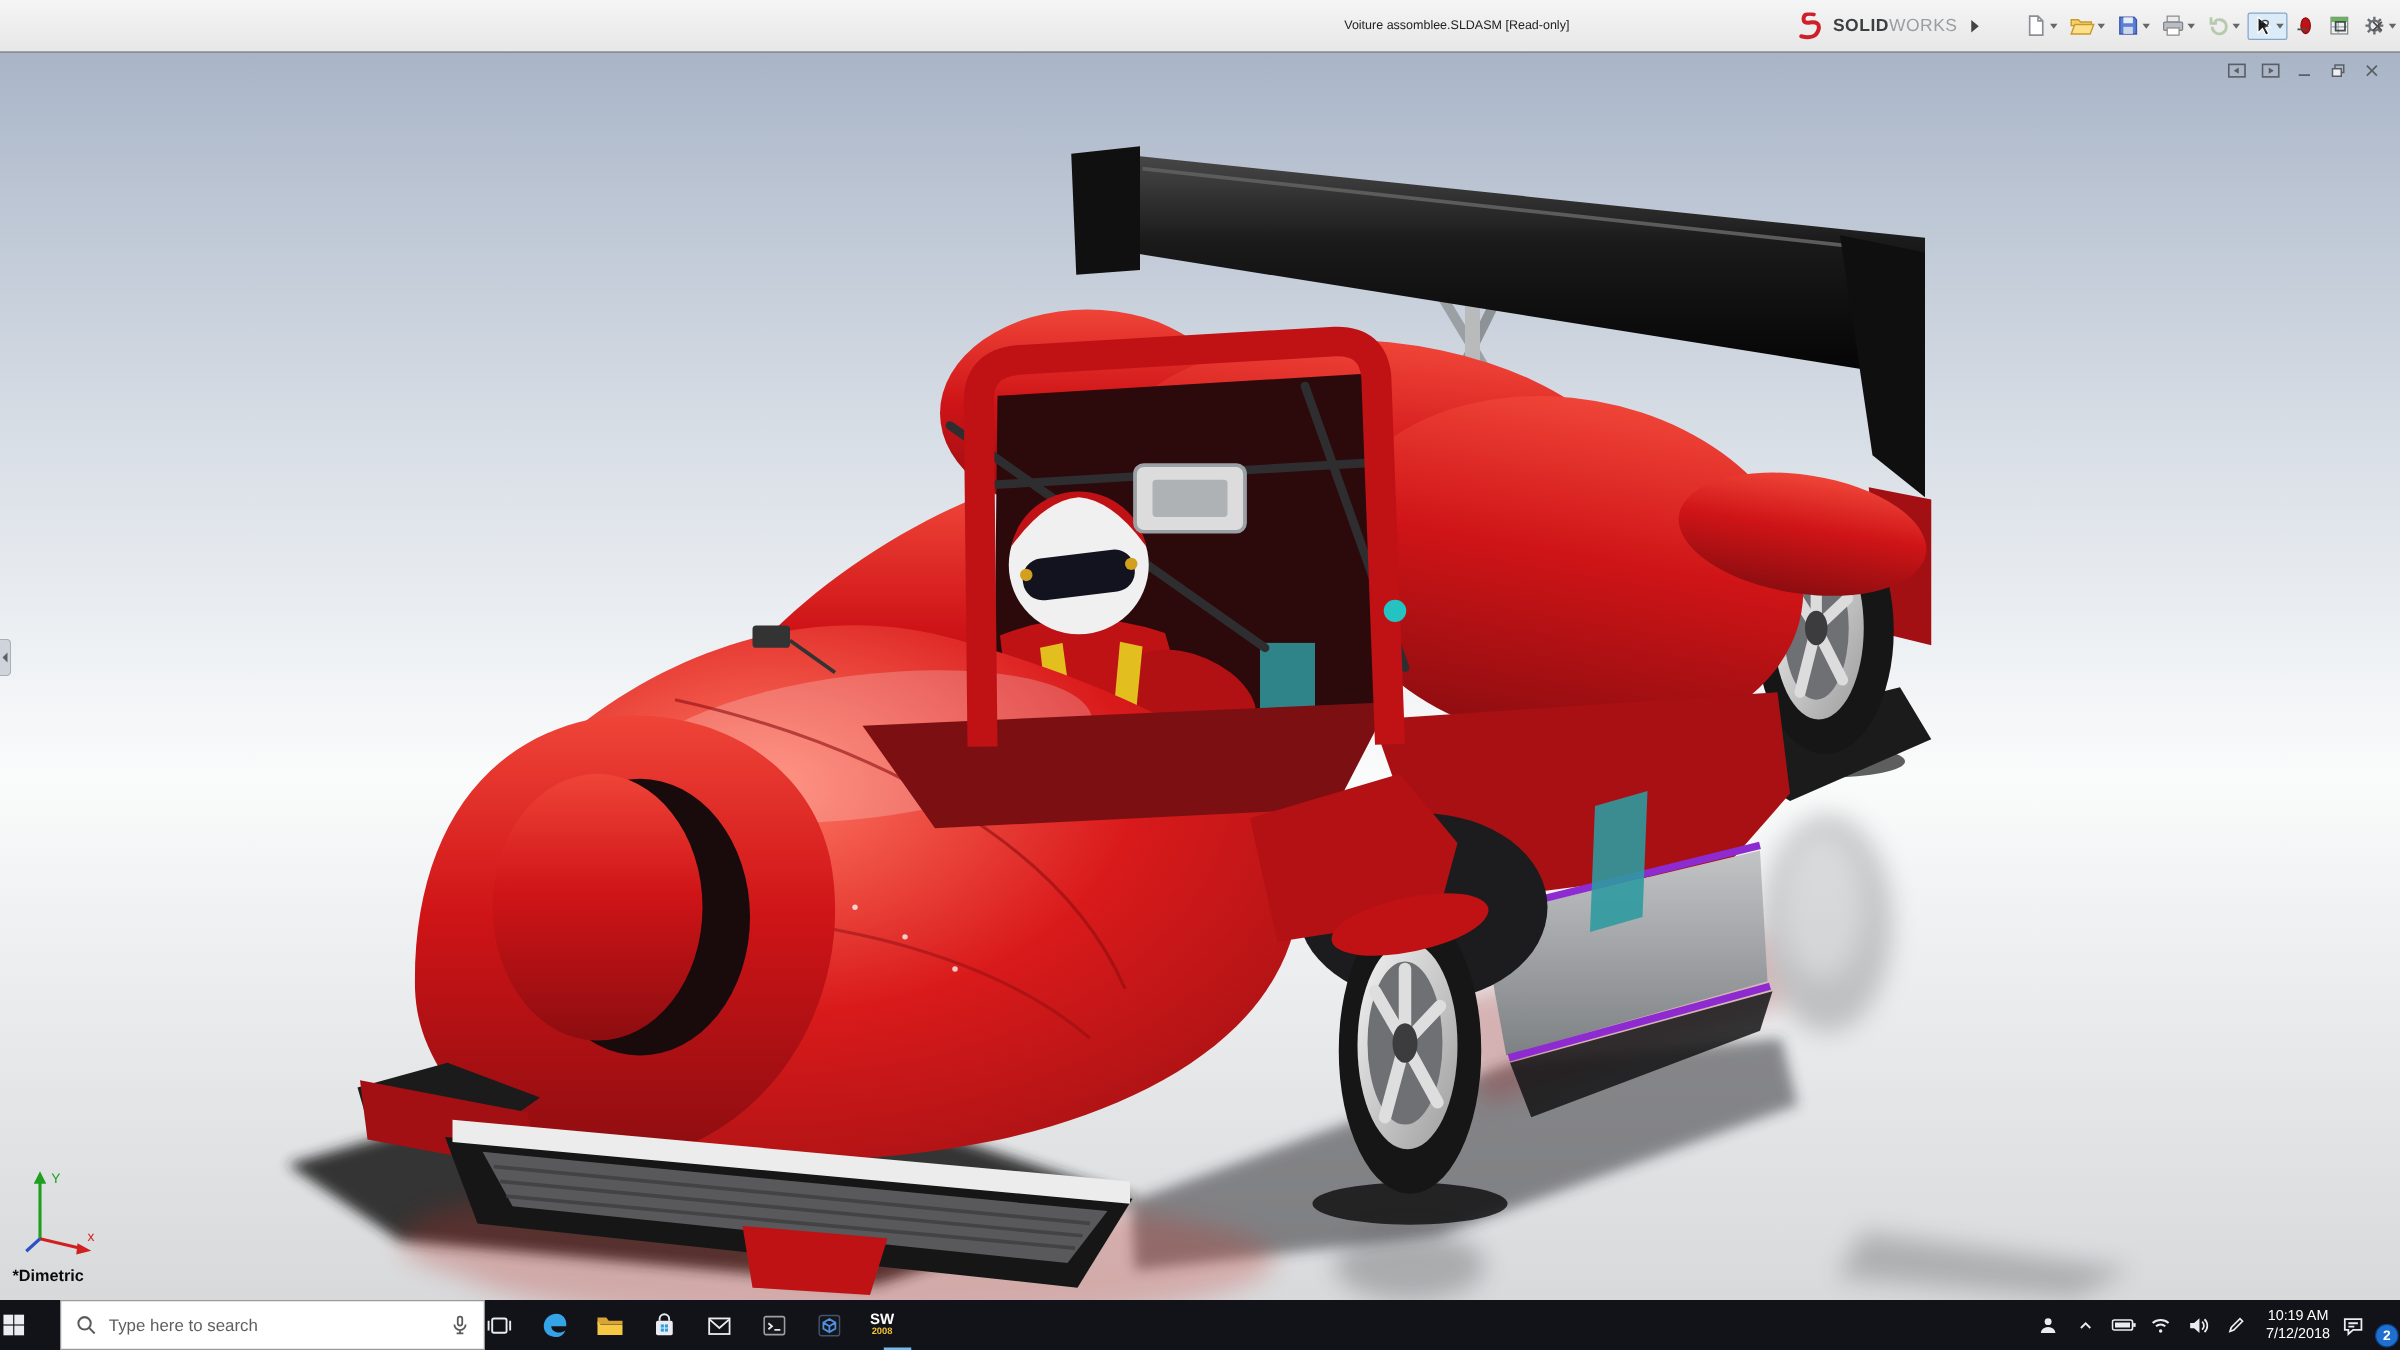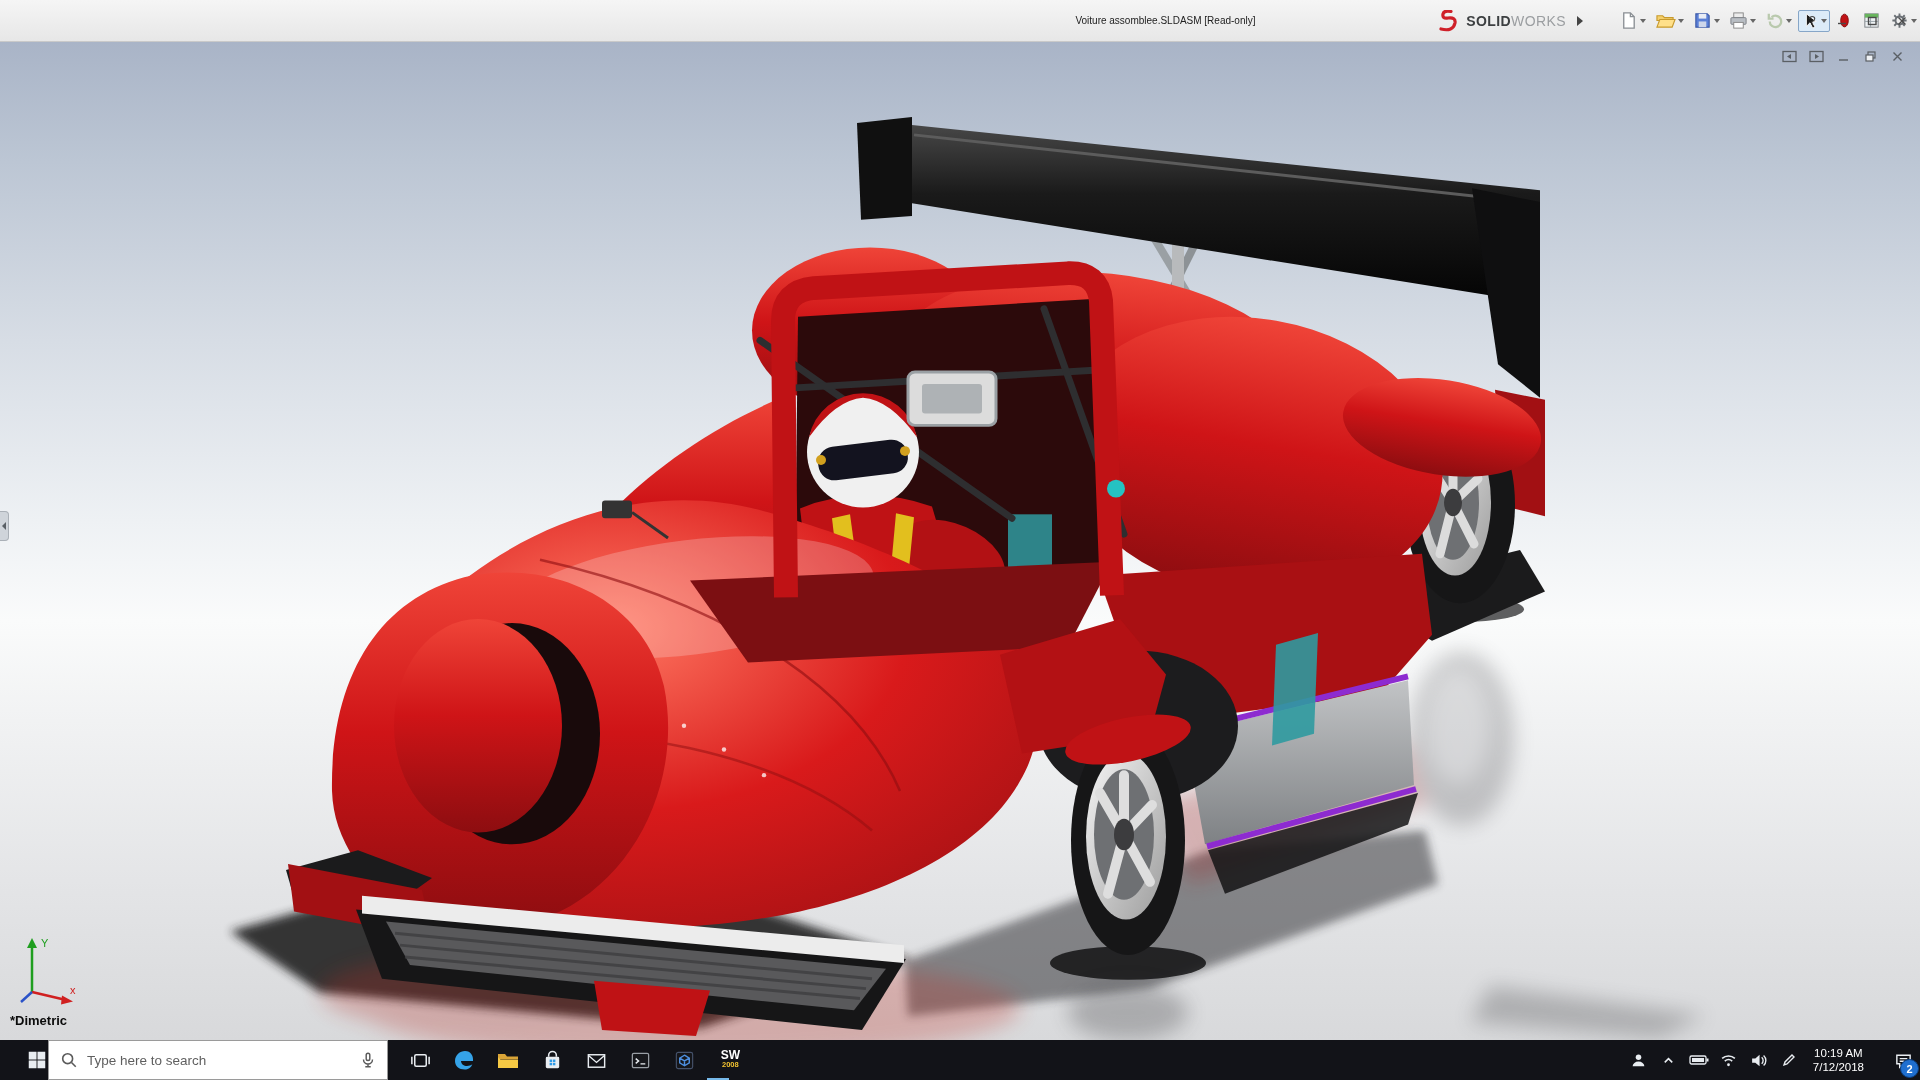--- a/index.html
+++ b/index.html
@@ -47,21 +47,21 @@
   .left-tab .tri-left { width:0; height:0; border-top:4px solid transparent;
     border-bottom:4px solid transparent; border-right:4px solid #5a6066; }
   .triad { position:absolute; left:14px; bottom:26px; }
   .view-label { position:absolute; left:10px; bottom:12px; font-size:13px;
     color:#0b0b0b; font-weight:600; }
 
   
   .taskbar { height:40px; flex:0 0 auto; background:#121318; display:flex;
     align-items:stretch; color:#fff; position:relative; }
   .tb-btn { border:none; background:transparent; display:flex; align-items:center;
-    justify-content:flex-end; cursor:pointer; position:relative; }
+    justify-content:flex-start; cursor:pointer; position:relative; }
   .start { width:48px; }
   .searchbox { width:340px; background:#ffffff; display:flex; align-items:center;
     border:1px solid #9a9a9a; }
   .searchbox .sicon { margin:0 9px 0 11px; display:flex; }
   .searchbox input { flex:1; border:none; outline:none; font-size:13.5px;
     color:#333; background:transparent; font-family:"Liberation Sans",sans-serif; }
   .searchbox input::placeholder { color:#5f5f5f; }
   .searchbox .mic { margin:0 10px; display:flex; cursor:pointer; }
   .appbtn { width:44px; }
   .underline { position:absolute; bottom:0; left:11px; right:11px; height:2.5px;

